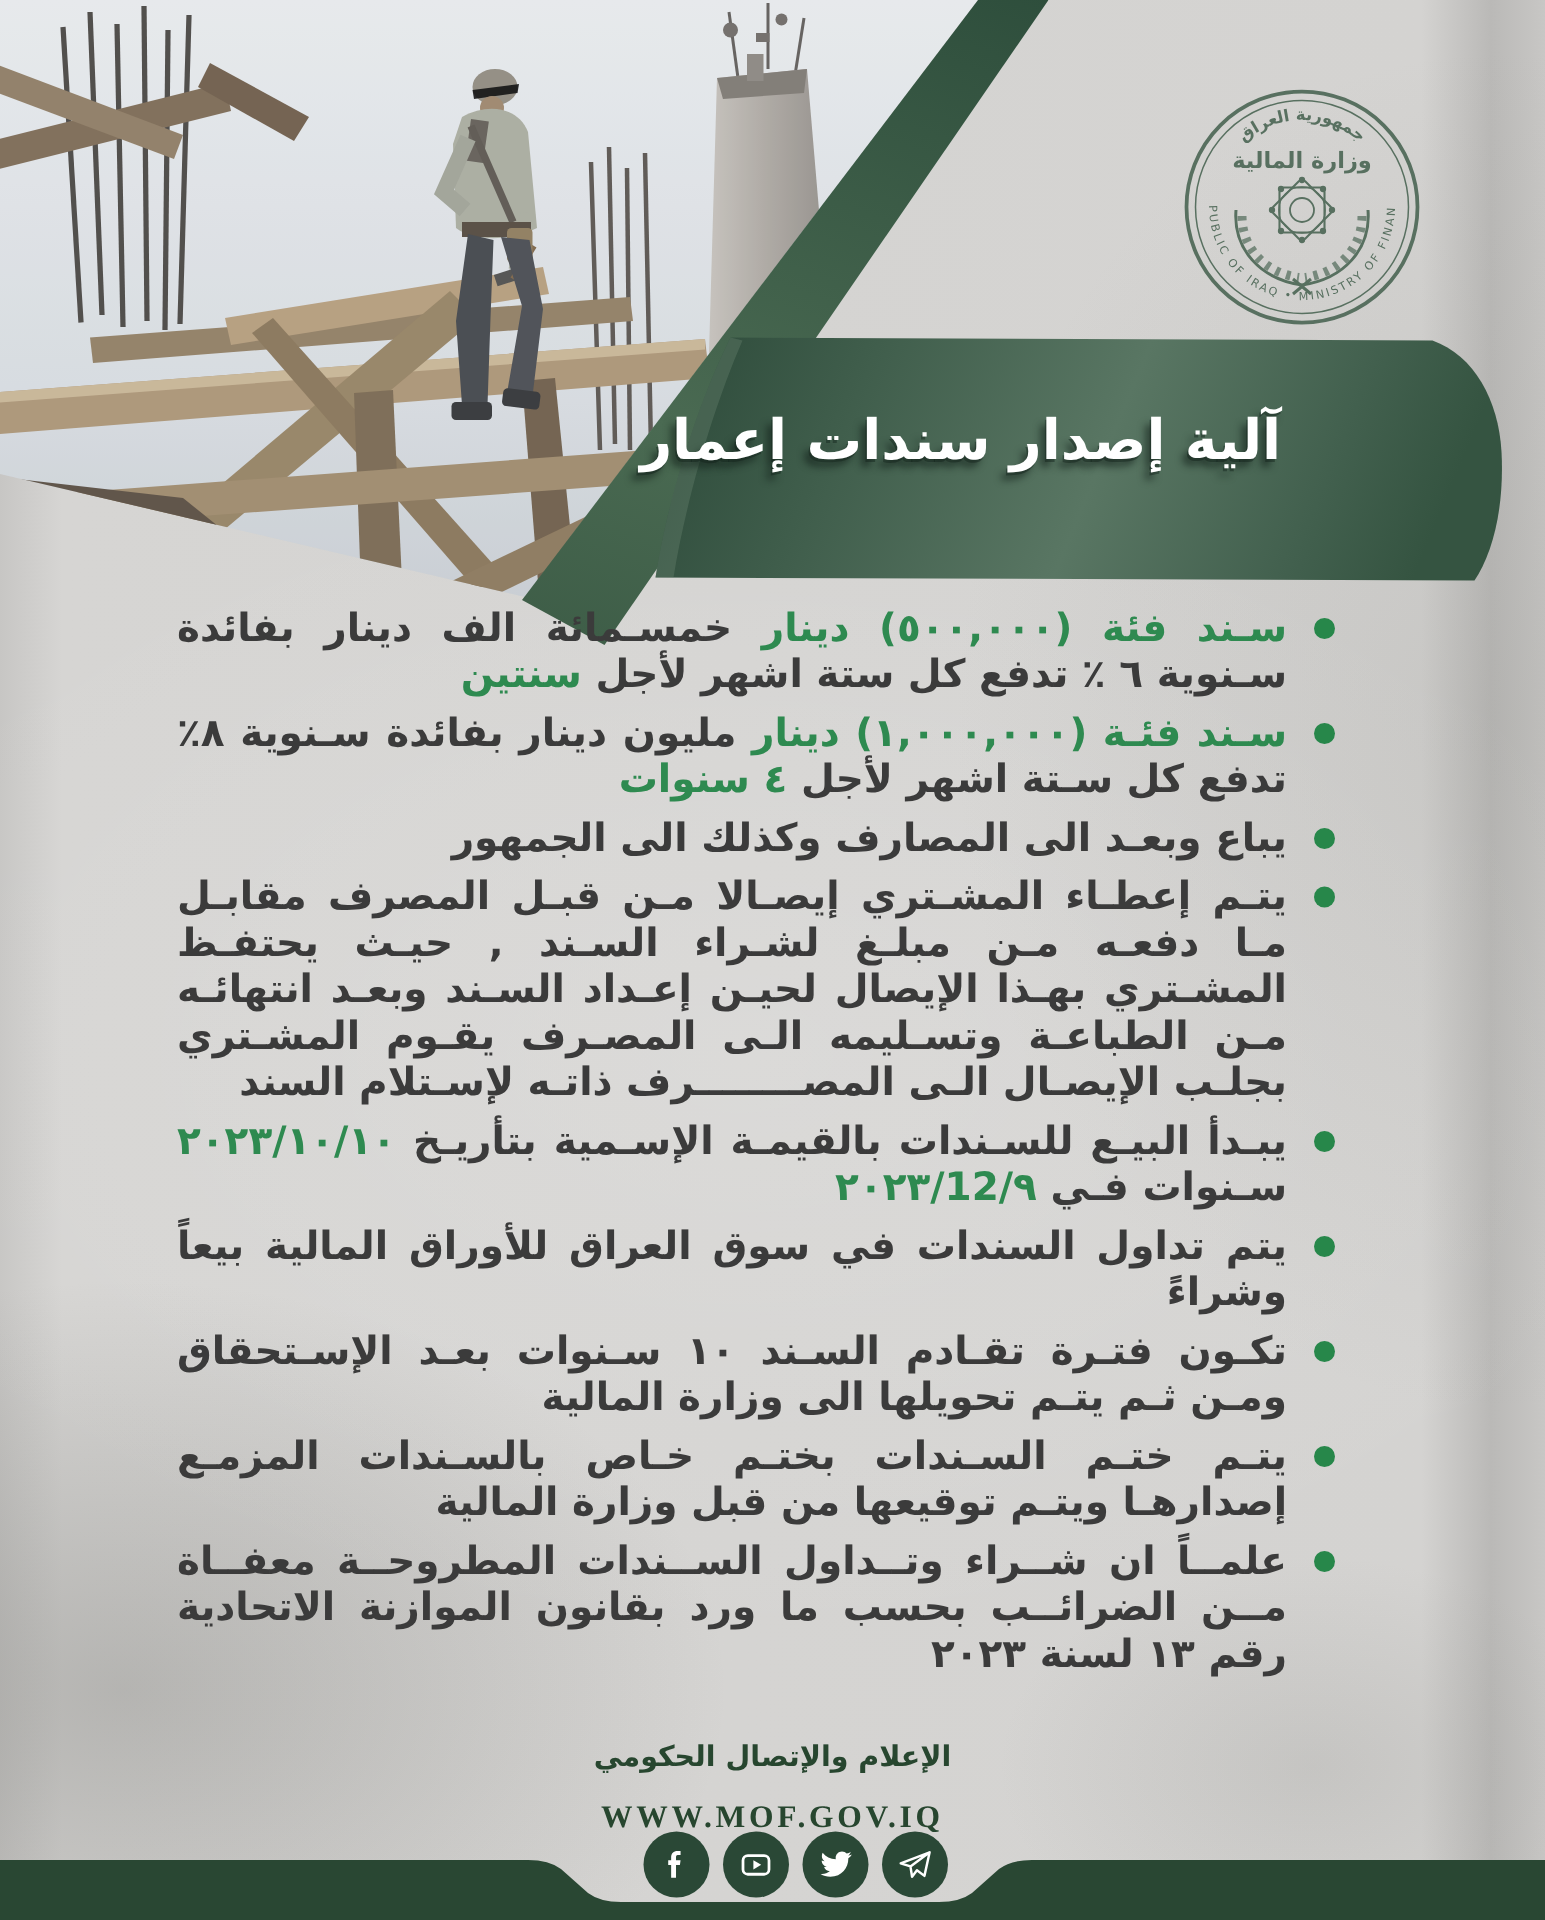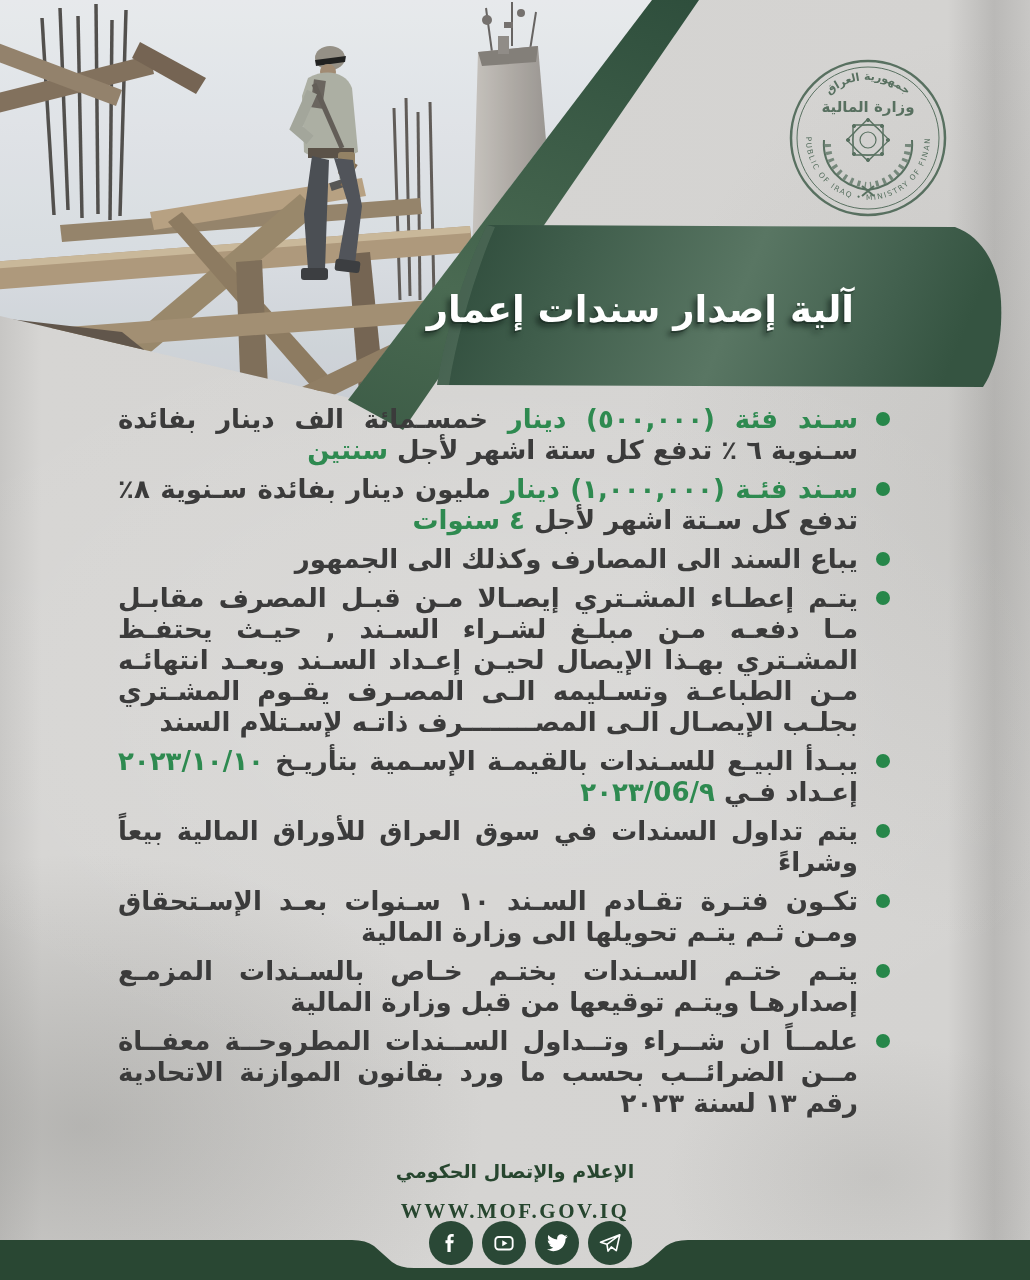--- a/index.html
+++ b/index.html
@@ -21,21 +21,21 @@
   .photo svg{display:block}
   
   .ribbon{
     position:absolute;left:0;top:0;width:710px;height:436px;
     clip-path:polygon(652px 0,699px 0,403px 430px,348px 400px);
     background:linear-gradient(200deg,#2e4e3c 0%,#4a6a52 55%,#33523e 100%);
   }
   
   .banner{position:absolute;left:415px;top:215px;width:600px;height:182px;}
   .title{
-    position:absolute;right:176px;top:288px;white-space:nowrap;
+    position:absolute;right:176px;top:272px;white-space:nowrap;
     font-size:37px;font-weight:bold;color:#ffffff;direction:rtl;
     text-shadow:-4px 5px 5px rgba(16,30,23,0.55), -1px 2px 0 rgba(20,38,29,0.45);
     letter-spacing:0;
   }
   
   .seal{position:absolute;left:788px;top:56px;width:160px;height:164px;opacity:.92;}
   
   .bullets{
     position:absolute;left:118px;top:404px;width:772px;margin:0;padding:0;
     list-style:none;direction:rtl;
@@ -212,23 +212,23 @@
         <path d="M40,88 C40,110 56,126 78,129" stroke-width="6" stroke-dasharray="3 4.5" opacity="0.75"></path>
         <path d="M120,88 C120,110 104,126 82,129" stroke-width="6" stroke-dasharray="3 4.5" opacity="0.75"></path>
         <path d="M74,140 L86,130 M86,140 L74,130" stroke-width="2"></path>
       </g>
     </svg>
   </div>
 
   <ul class="bullets">
     <li><span class="dot"></span><span class="g">سـند فئة (٥٠٠,٠٠٠) دينار </span><span>خمسـمائة الف دينار بفائدة سـنوية ٦ ٪ تدفع كل ستة اشهر لأجل </span><span class="g">سنتين</span></li>
     <li><span class="dot"></span><span class="g">سـند فئـة (١,٠٠٠,٠٠٠) دينار </span><span>مليون دينار بفائدة سـنوية ٨٪ تدفع كل سـتة اشهر لأجل </span><span class="g">٤ سنوات</span></li>
-    <li><span class="dot"></span><span>يباع السند الى المصارف وكذلك الى الجمهور</span></li>
+    <li><span class="dot"></span><span>يباع وبعـد الى المصارف وكذلك الى الجمهور</span></li>
     <li><span class="dot"></span><span>يتـم إعطـاء المشـتري إيصـالا مـن قبـل المصرف مقابـل مـا دفعـه مـن مبلـغ لشـراء السـند , حيـث يحتفـظ المشـتري بهـذا الإيصال لحيـن إعـداد السـند وبعـد انتهائـه مـن الطباعـة وتسـليمه الـى المصـرف يقـوم المشـتري بجلـب الإيصـال الـى المصــــــــرف ذاتـه لإسـتلام السند</span></li>
-    <li><span class="dot"></span><span>يبـدأ البيـع للسـندات بالقيمـة الإسـمية بتأريـخ </span><span class="g">٢٠٢٣/١٠/١٠</span><span> إعـداد فـي </span><span class="g">٢٠٢٣/06/٩</span></li>
+    <li><span class="dot"></span><span>يبـدأ البيـع للسـندات بالقيمـة الإسـمية بتأريـخ </span><span class="g">٢٠٢٣/١٠/١٠</span><span> سـنوات فـي </span><span class="g">٢٠٢٣/12/٩</span></li>
     <li><span class="dot"></span><span>يتم تداول السندات في سوق العراق للأوراق المالية بيعاً وشراءً</span></li>
     <li><span class="dot"></span><span>تكـون فتـرة تقـادم السـند ١٠ سـنوات بعـد الإسـتحقاق ومـن ثـم يتـم تحويلها الى وزارة المالية</span></li>
     <li><span class="dot"></span><span>يتـم ختـم السـندات بختـم خـاص بالسـندات المزمـع إصدارهـا ويتـم توقيعها من قبل وزارة المالية</span></li>
     <li><span class="dot"></span><span>علمــاً ان شــراء وتــداول الســندات المطروحــة معفــاة مــن الضرائــب بحسب ما ورد بقانون الموازنة الاتحادية رقم ١٣ لسنة ٢٠٢٣</span></li>
   </ul>
 
   <div class="credit">
     <div class="dept">الإعلام والإتصال الحكومي</div>
     <div class="site">WWW.MOF.GOV.IQ</div>
   </div>

